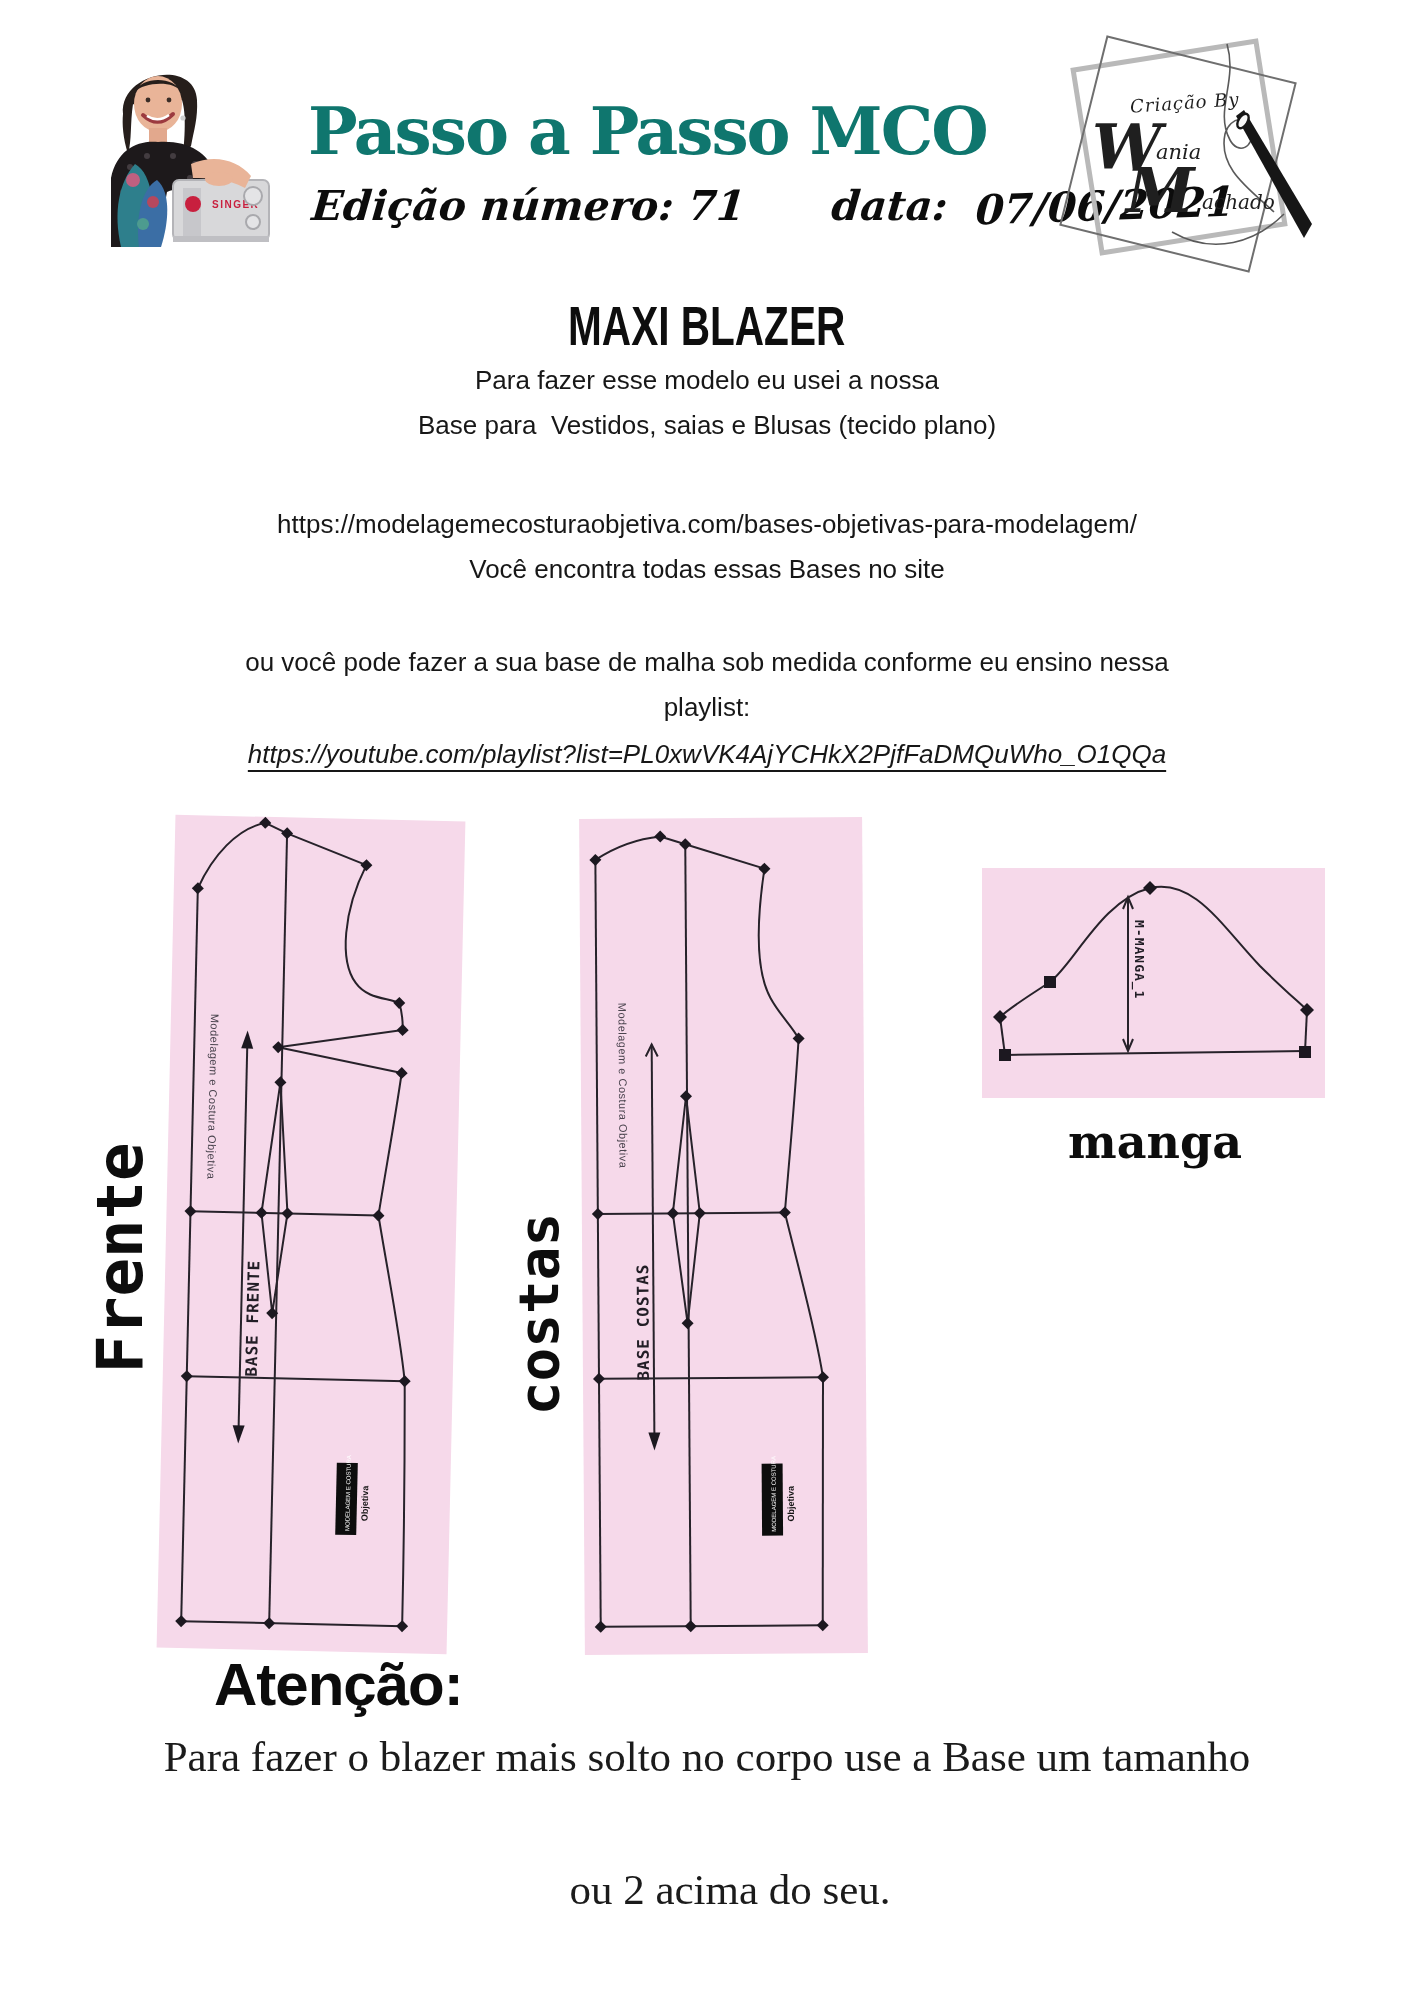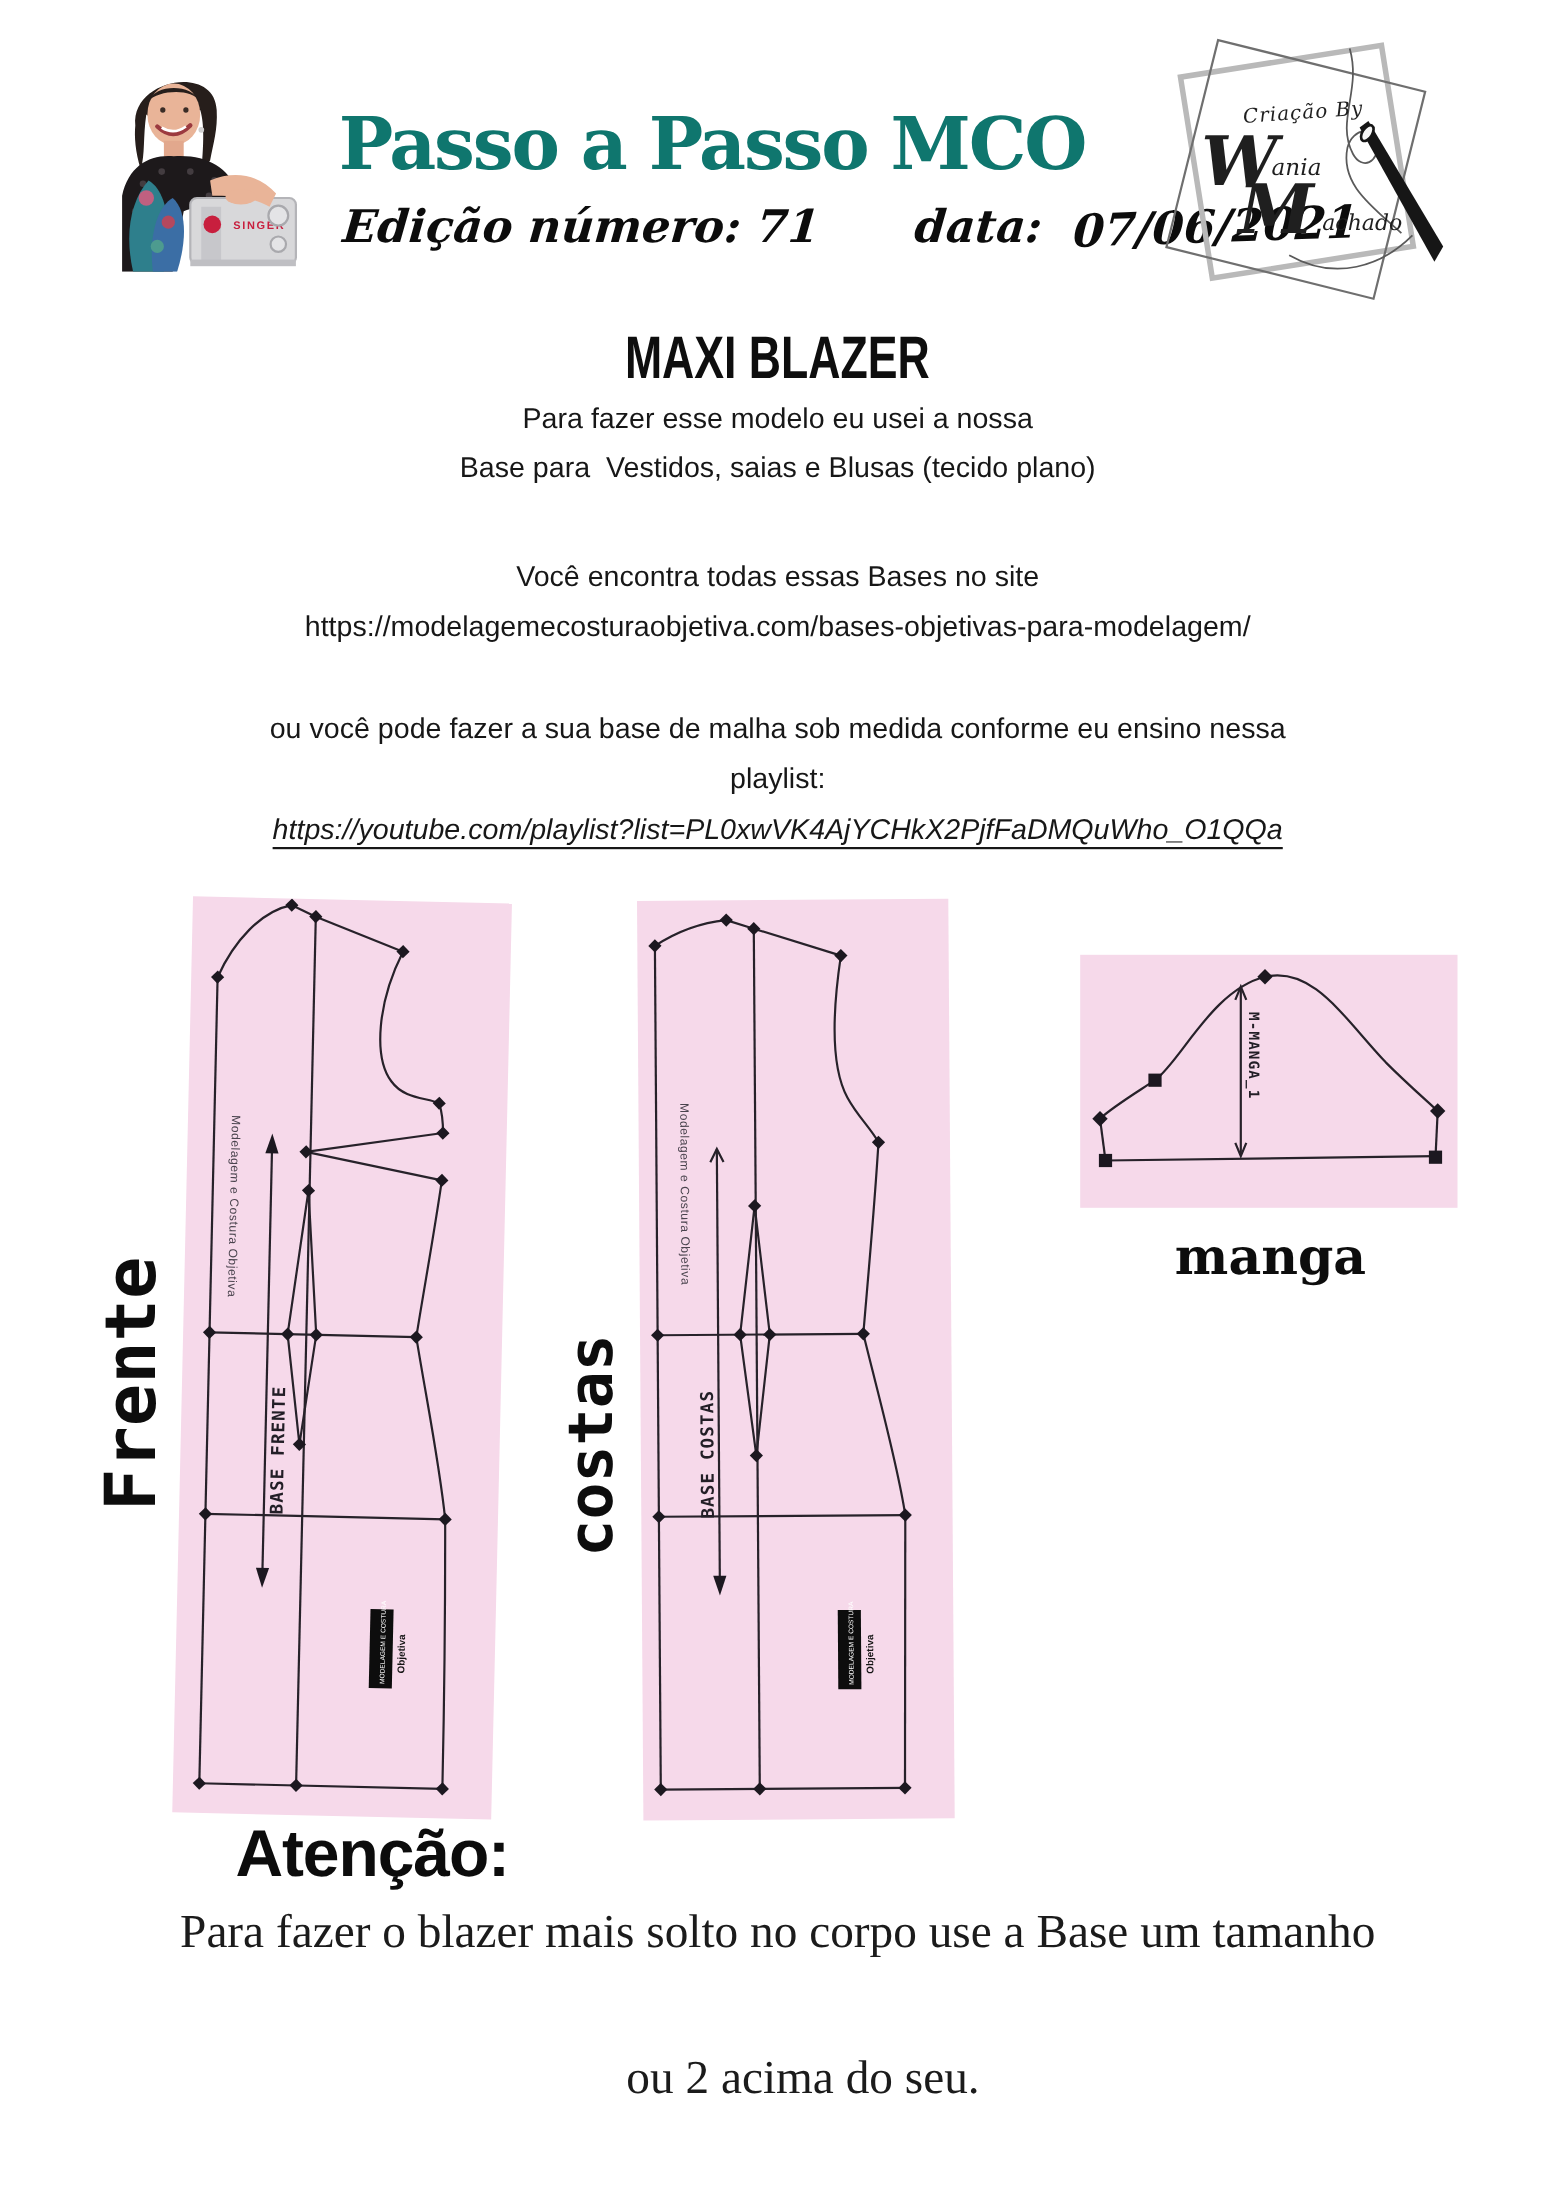--- a/index.html
+++ b/index.html
@@ -137,22 +137,22 @@
   <div class="abs centered heading">
     <span class="heading-inner">MAXI BLAZER</span>
   </div>
 
   <div class="abs centered body-text p1">
     <div class="pre">Para fazer esse modelo eu usei a nossa</div>
     <div class="pre">Base para  Vestidos, saias e Blusas (tecido plano)</div>
   </div>
 
   <div class="abs centered body-text p2">
+    <div><a class="doc-link">https://modelagemecosturaobjetiva.com/bases-objetivas-para-modelagem/</a></div>
     <div>Você encontra todas essas Bases no site</div>
-    <div><a class="doc-link">https://modelagemecosturaobjetiva.com/bases-objetivas-para-modelagem/</a></div>
   </div>
 
   <div class="abs centered body-text p3">
     <div>ou você pode fazer a sua base de malha sob medida conforme eu ensino nessa</div>
     <div>playlist:</div>
     <div style="margin-top:2px;font-style:italic;"><a class="doc-link underlined">https://youtube.com/playlist?list=PL0xwVK4AjYCHkX2PjfFaDMQuWho_O1QQa</a></div>
   </div>
 
   <div class="abs pink-block block-front">
     <svg class="pattern-svg" viewBox="0 0 290 833">

